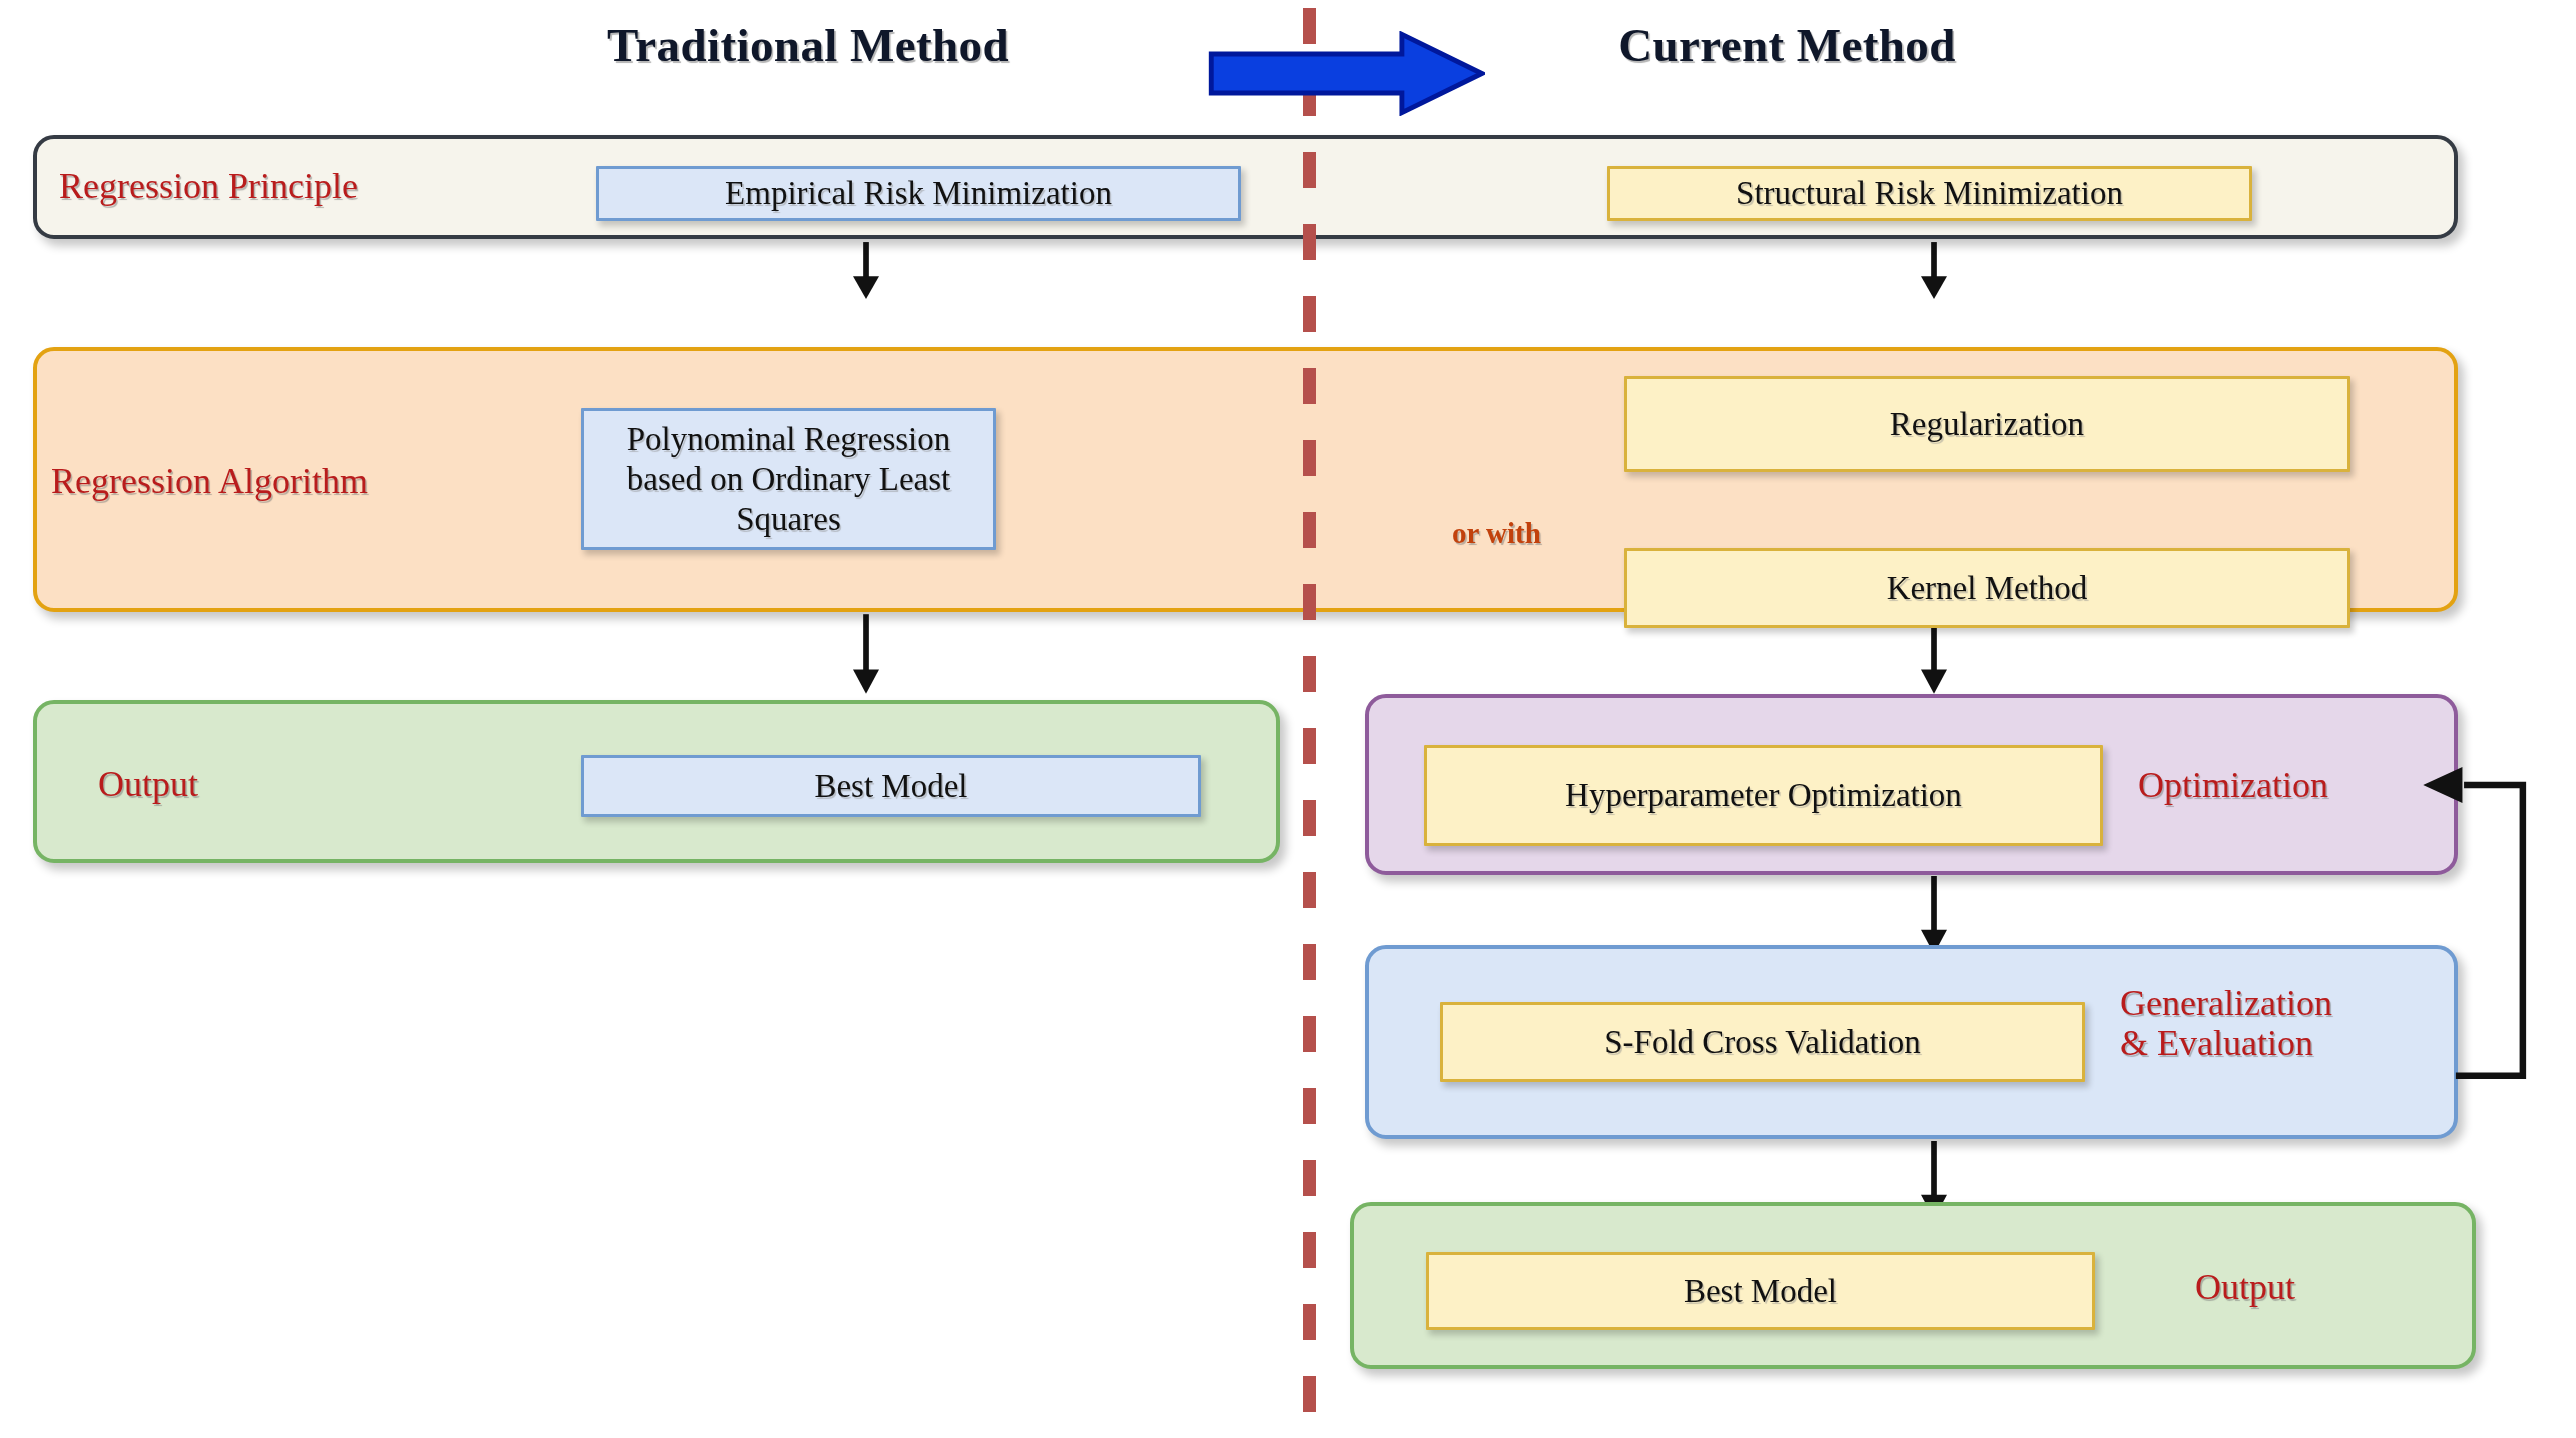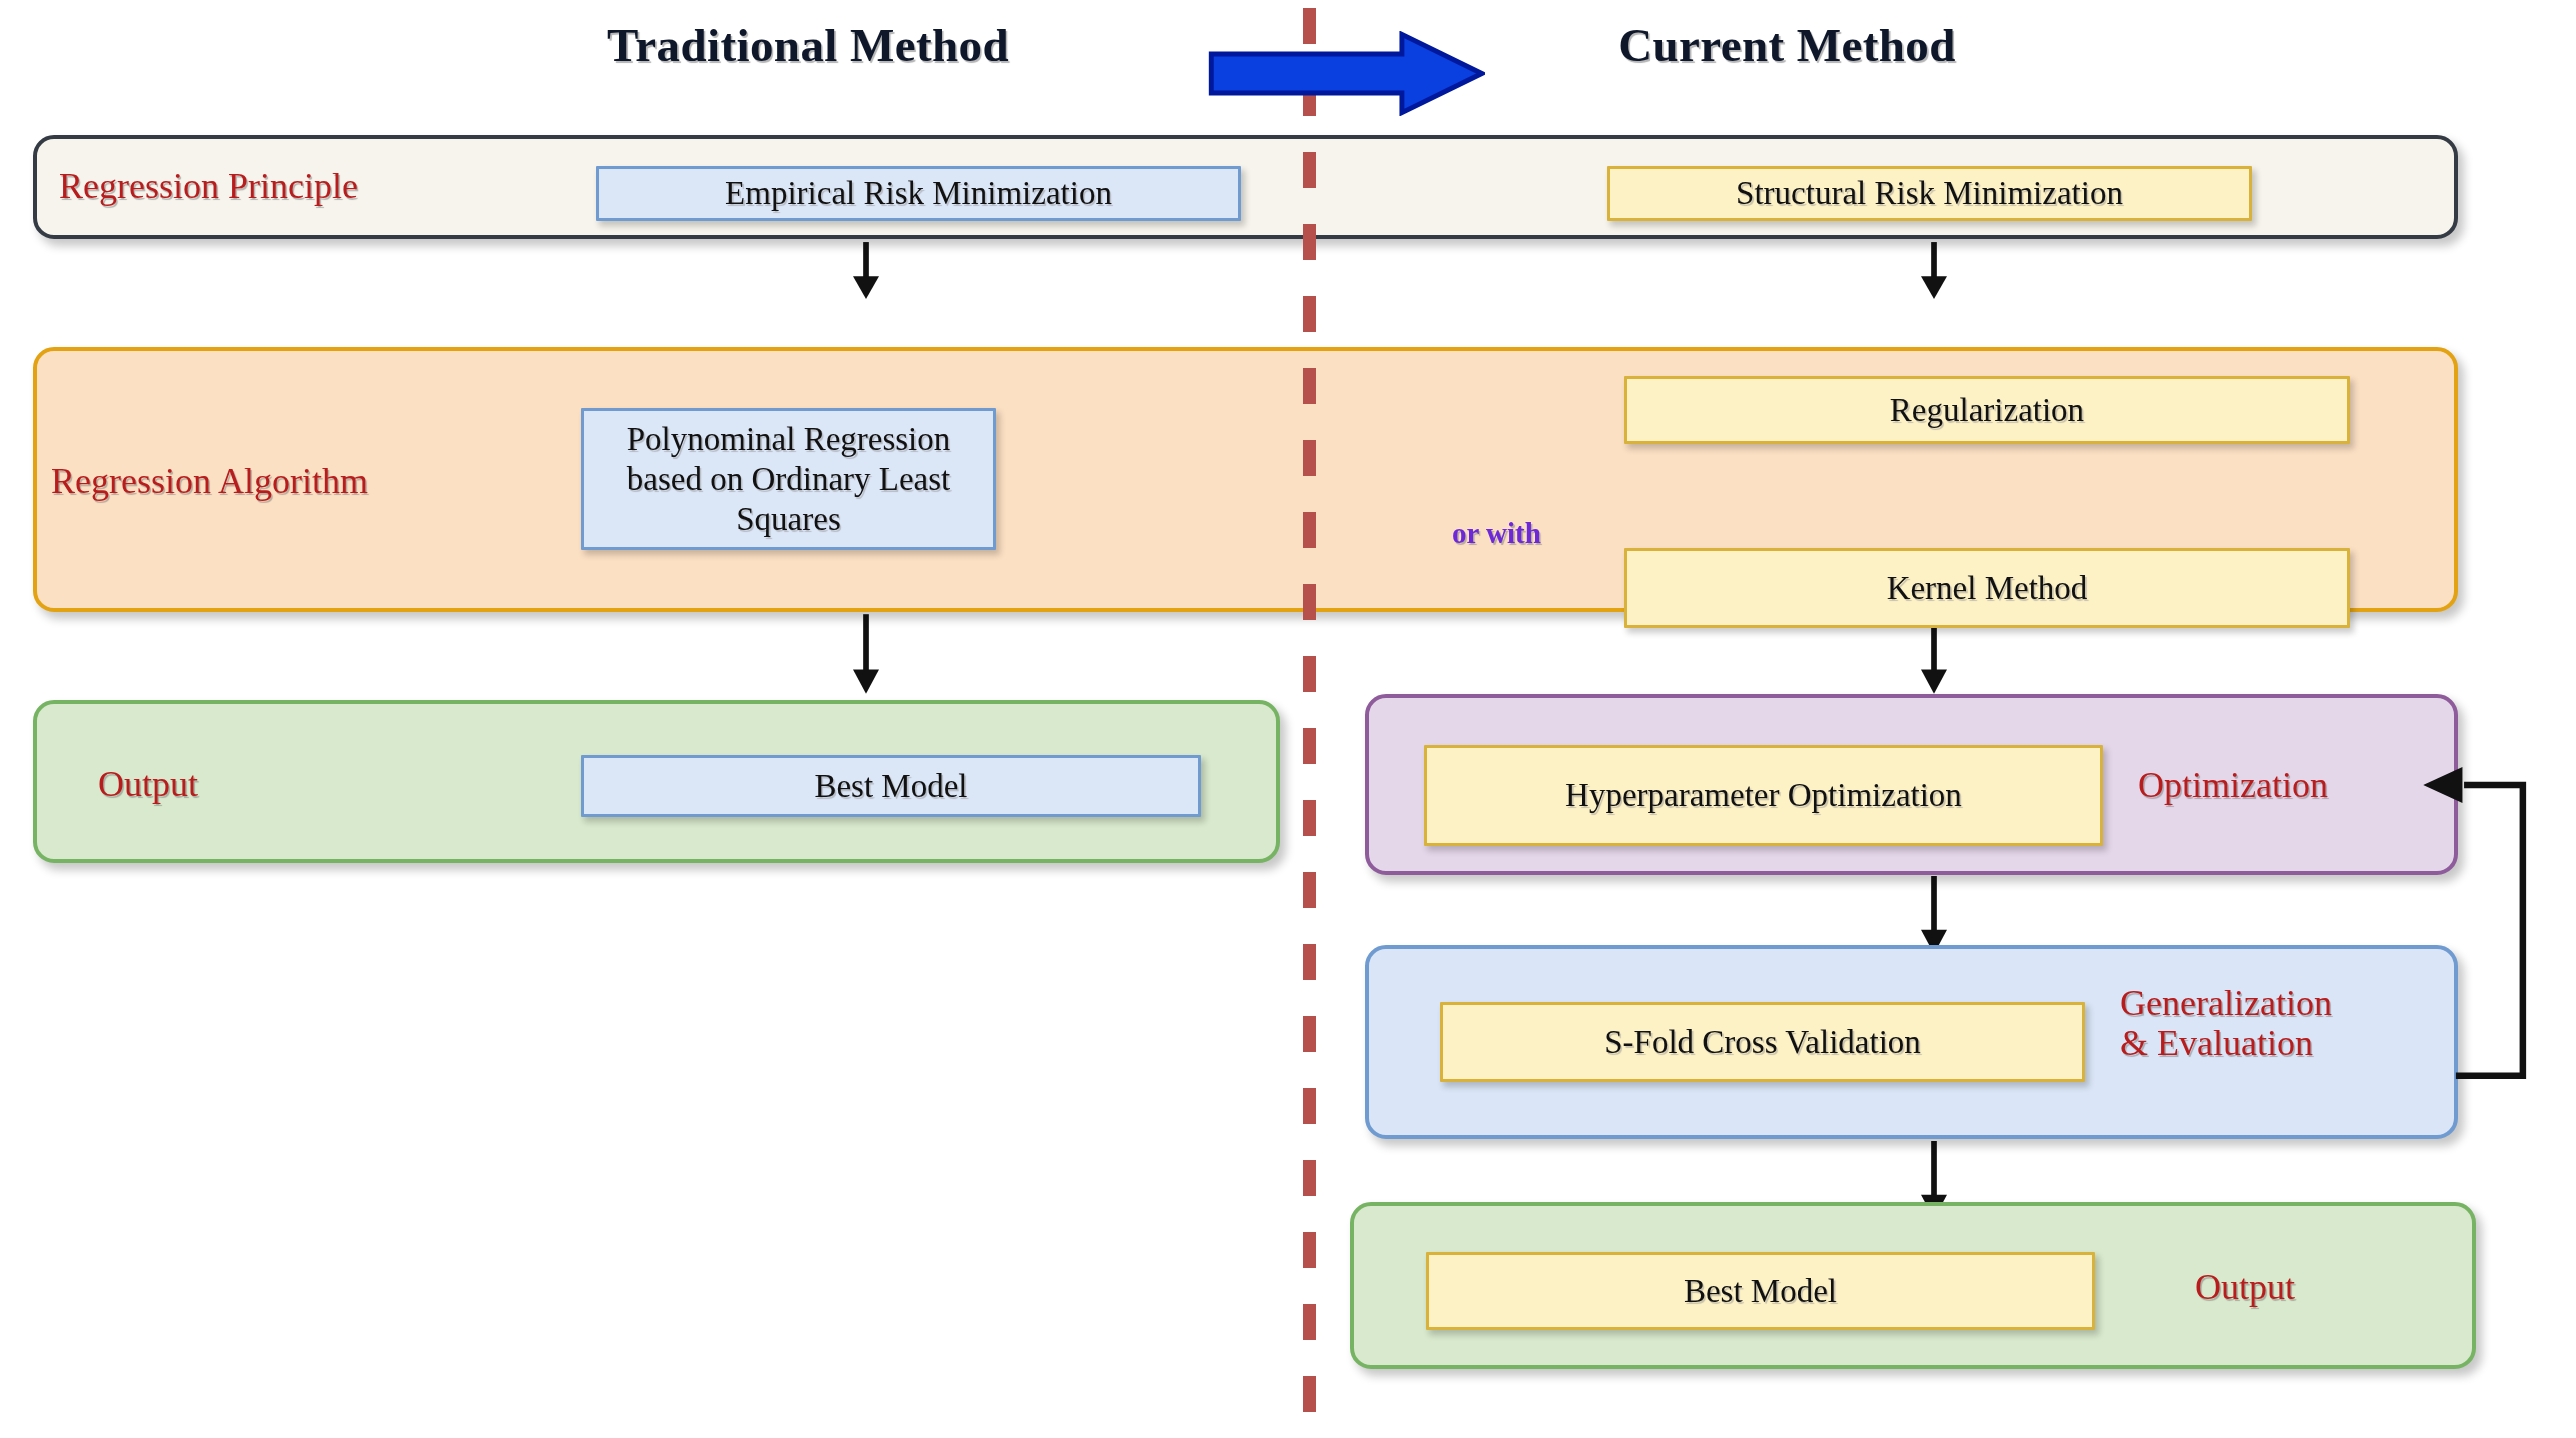--- a/index.html
+++ b/index.html
@@ -75,21 +75,21 @@
     line-height: 1.12;
     color: #b91c1c;
     text-shadow: 1.6px 1.6px 0.8px rgba(120,120,120,0.5);
     white-space: pre-line;
     z-index: 4;
   }
   .small-label {
     position: absolute;
     font-weight: bold;
     font-size: 29px;
-    color: #6d28d9;
+    color: #c2410c;
     text-shadow: 1.6px 1.6px 0.8px rgba(120,120,120,0.5);
     white-space: nowrap;
     z-index: 4;
   }
 
   
   .chip {
     position: absolute;
     box-sizing: border-box;
     border-radius: 1px;
@@ -146,21 +146,21 @@
   </svg>
 
   <div class="panel panel-orange" style="left:33px; top:347px; width:2425px; height:265px;"></div>
 
   <div class="panel-label" style="left:51px; top:461px;">Regression Algorithm</div>
 
   <div class="chip chip-blue" style="left:581px; top:408px; width:415px; height:142px;">Polynominal Regression based on Ordinary Least Squares</div>
 
   <div class="small-label" style="left:1452px; top:517px;">or with</div>
 
-  <div class="chip chip-yellow" style="left:1624px; top:376px; width:726px; height:68px;">Regularization</div>
+  <div class="chip chip-yellow" style="left:1624px; top:376px; width:726px; height:96px;">Regularization</div>
 
   <div class="chip chip-yellow" style="left:1624px; top:506px; width:726px; height:80px;margin-top:42px;">Kernel Method</div>
 
   <svg class="connector" style="left:840px; top:614px;" width="52" height="80" viewBox="0 0 64 98">
     <line x1="32" y1="0" x2="32" y2="74" stroke="#111" stroke-width="7"></line>
     <polygon points="16,68 48,68 32,98" fill="#111"></polygon>
   </svg>
 
   <svg class="connector" style="left:1908px; top:614px;" width="52" height="80" viewBox="0 0 64 98">
     <line x1="32" y1="0" x2="32" y2="74" stroke="#111" stroke-width="7"></line>

